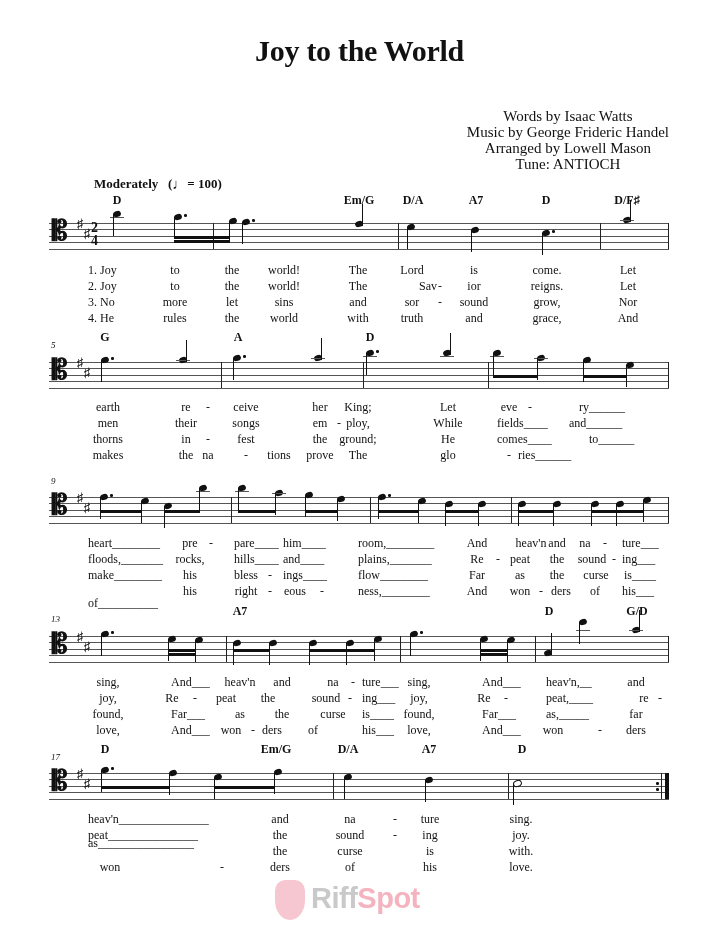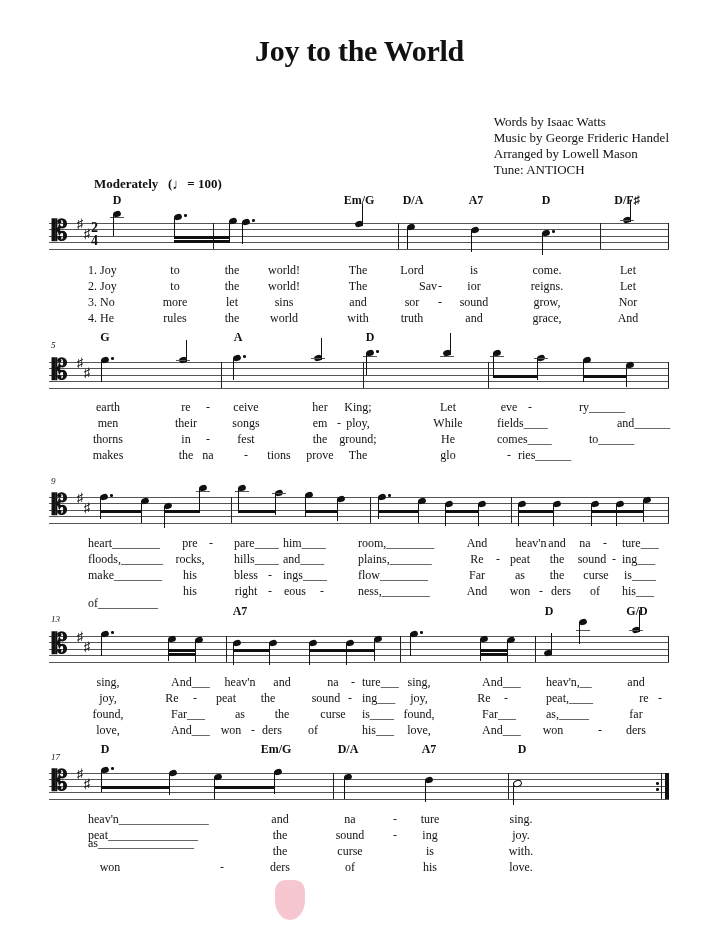--- a/index.html
+++ b/index.html
@@ -1,21 +1,21 @@
 <!DOCTYPE html>
 <html><head>
 <meta charset="utf-8">
 <style>
   html, body { margin: 0; padding: 0; background: #ffffff; }
   body { width: 719px; height: 930px; position: relative; overflow: hidden;
          font-family: "Liberation Serif", "DejaVu Serif", serif; color: #111; }
   .title { position: absolute; top: 34px; left: 0; width: 719px; text-align: center;
            font-size: 30px; font-weight: bold; letter-spacing: -0.3px; }
-  .credits { position: absolute; top: 114px; right: 50px; text-align: left;
-             font-size: 13px; line-height: 16px; }
+  .credits { position: absolute; top: 108px; right: 50px; text-align: center;
+             font-size: 15px; line-height: 16px; }
   .tempo { position: absolute; top: 176px; left: 94px; font-size: 13px; font-weight: bold; }
   .tempo .q { display: inline-block; font-size: 15px; vertical-align: -1px; }
   .system { position: absolute; left: 0; width: 719px; }
   .mnum { position: absolute; font-size: 9px; font-style: italic; left: 51px; }
   .chord { position: absolute; font-size: 12px; font-weight: bold; transform: translateX(-50%); white-space: nowrap; }
   .staff { position: absolute; left: 49px; width: 620px; height: 26px; }
   .staff .line { position: absolute; left: 0; right: 0; height: 1px; background: #555; }
   .bar { position: absolute; top: 0; width: 1.4px; height: 26px; background: #222; }
   .clef { position: absolute; top: -4px; left: 3px; font-size: 30px; font-weight: bold; line-height: 30px; font-family: "DejaVu Serif", serif; }
   .ks { position: absolute; font-size: 13px; line-height: 13px; }
@@ -210,21 +210,21 @@
         <div class="ly" style="left: 530px; top: 0px;">-</div>
         <div class="ly left" style="left: 579px; top: 0px;">ry______</div>
         <div class="ly" style="left: 108px; top: 16px;">men</div>
         <div class="ly" style="left: 186px; top: 16px;">their</div>
         <div class="ly" style="left: 246px; top: 16px;">songs</div>
         <div class="ly" style="left: 320px; top: 16px;">em</div>
         <div class="ly" style="left: 339px; top: 16px;">-</div>
         <div class="ly" style="left: 358px; top: 16px;">ploy,</div>
         <div class="ly" style="left: 448px; top: 16px;">While</div>
         <div class="ly left" style="left: 497px; top: 16px;">fields____</div>
-        <div class="ly left" style="left: 569px; top: 16px; margin-left: 48px;">and______</div>
+        <div class="ly left" style="left: 569px; top: 16px;">and______</div>
         <div class="ly" style="left: 108px; top: 32px;">thorns</div>
         <div class="ly" style="left: 186px; top: 32px;">in</div>
         <div class="ly" style="left: 208px; top: 32px;">-</div>
         <div class="ly" style="left: 246px; top: 32px;">fest</div>
         <div class="ly" style="left: 320px; top: 32px;">the</div>
         <div class="ly" style="left: 358px; top: 32px;">ground;</div>
         <div class="ly" style="left: 448px; top: 32px;">He</div>
         <div class="ly left" style="left: 497px; top: 32px;">comes____</div>
         <div class="ly left" style="left: 589px; top: 32px;">to______</div>
         <div class="ly" style="left: 108px; top: 48px;">makes</div>
@@ -525,13 +525,14 @@
         <div class="ly" style="left: 280px; top: 48px;">ders</div>
         <div class="ly" style="left: 350px; top: 48px;">of</div>
         <div class="ly" style="left: 430px; top: 48px;">his</div>
         <div class="ly" style="left: 521px; top: 48px;">love.</div>
       </div>
     </div>
   </div>
 
 <div class="watermark">
   <div class="wm-pick"></div>
+  <div class="wm-text"><span class="wm-riff">Riff</span><span class="wm-spot">Spot</span></div>
 </div>
 
 </body></html>

